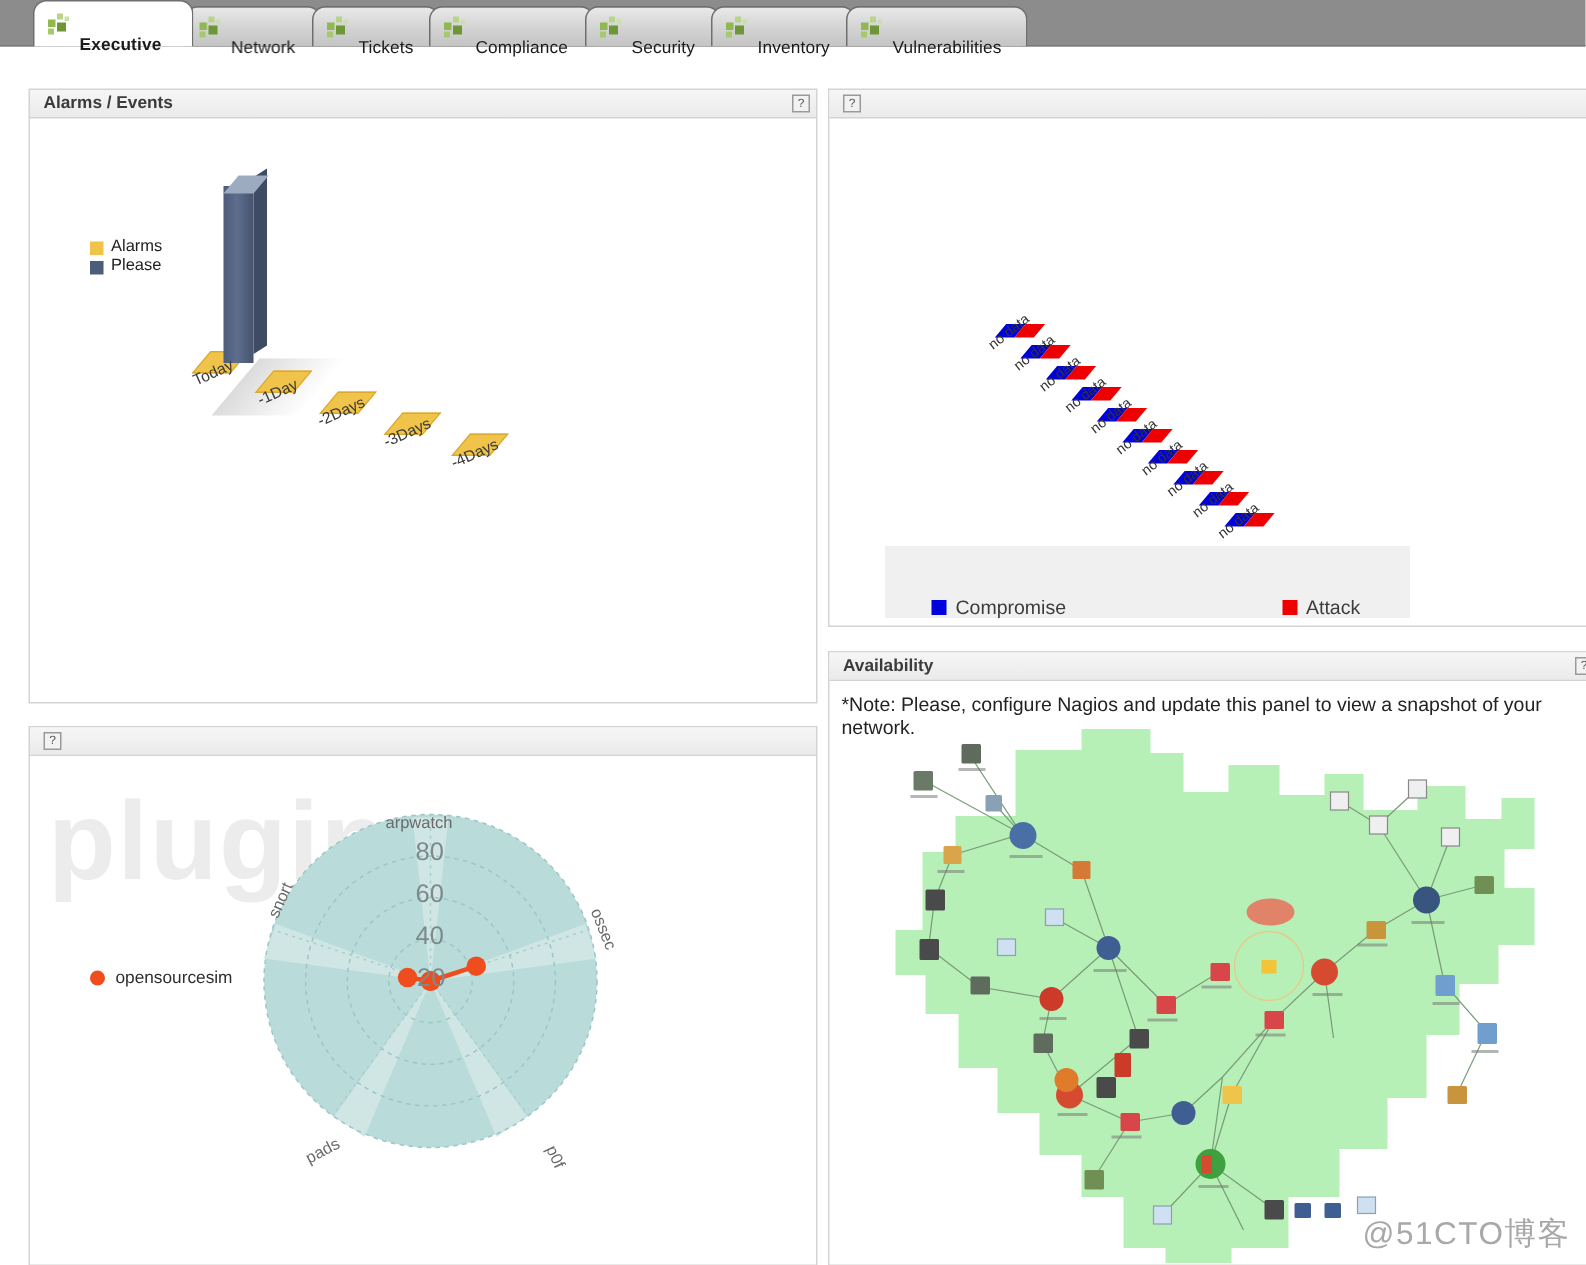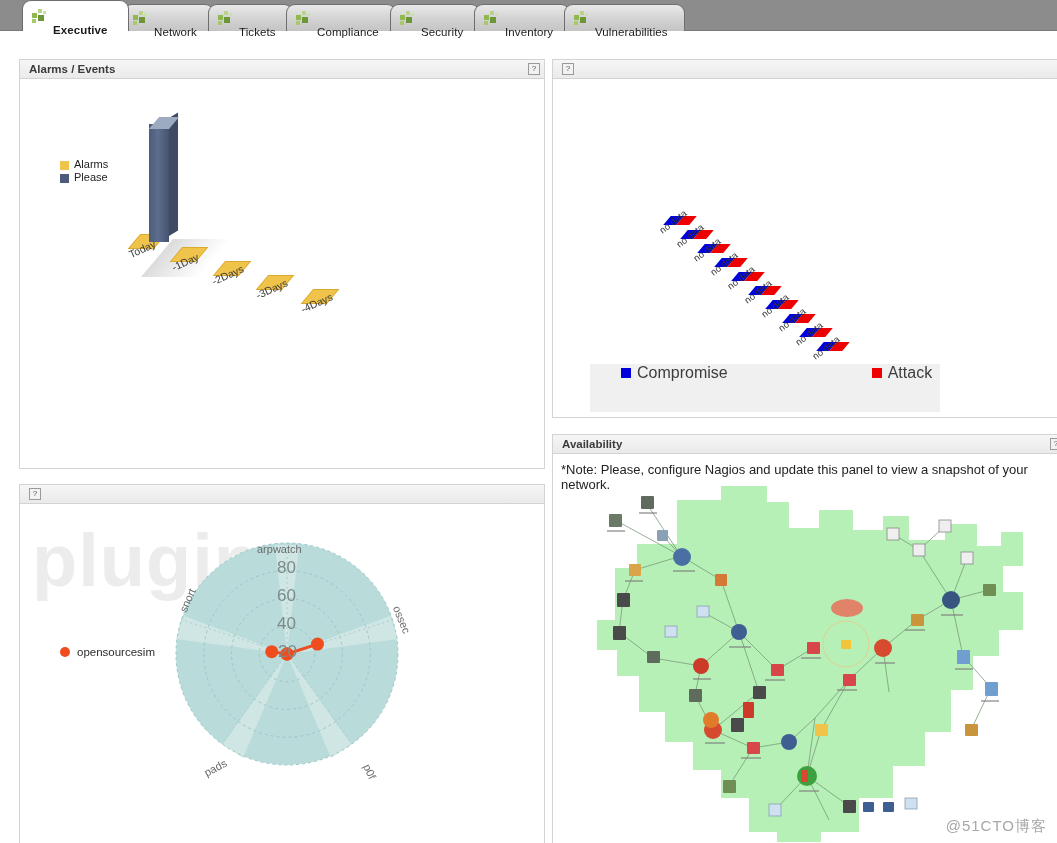--- a/index.html
+++ b/index.html
@@ -112,42 +112,42 @@
   #riskchart { position: absolute; inset: 0; }
   .riskbar { position: absolute; height: 9px; transform: skewX(-40deg); }
   .riskbar .b { position: absolute; left: 0; top: 0; width: 50%; height: 100%; background: #0000dd; }
   .riskbar .r { position: absolute; left: 50%; top: 0; width: 50%; height: 100%; background: #ee0000; }
   .risklabel {
     position: absolute; font-size: 9.5px; color: #333;
     transform: rotate(-38deg); transform-origin: left top; white-space: nowrap;
   }
   .risk-legend {
     position: absolute; background: #f0f0f0;
-    display: flex; align-items: flex-start; font-size: 16px; color: #3c3c3c;
+    display: flex; align-items: flex-end; font-size: 13px; color: #3c3c3c;
   }
   .risk-legend .item { display: flex; align-items: center; }
   .risk-legend .sw { width: 10px; height: 10px; margin-right: 6px; }
 
   
   #radarwrap { position: absolute; inset: 0; }
   .watermark {
     position: absolute; left: 12px; top: 14px;
     font-size: 74px; font-weight: bold; color: #ececec;
     letter-spacing: 1px; user-select: none;
   }
   .radar-legend { position: absolute; left: 40px; top: 142px; display: flex; align-items: center;
     font-size: 11.5px; color: #2e2e2e; }
   .radar-legend .dot { width: 10px; height: 10px; border-radius: 50%; background: #ef4d1e; margin-right: 7px; }
   .axislbl { position: absolute; font-size: 11px; color: #6a6a6a; white-space: nowrap; }
   .ringlbl { position: absolute; font-size: 17px; color: #7e8a8a; }
 
   
   .note { position: absolute; left: 8px; top: 8px; font-size: 13px; color: #222; }
   #mapwrap { position: absolute; left: 0; top: 26px; width: 100%; height: 100%; overflow: hidden; }
-  .wm51 { position: absolute; right: 10px; bottom: 7px; font-size: 15px; color: #a8a8a8; letter-spacing: 1px; }
+  .wm51 { position: absolute; right: 10px; bottom: 7px; font-size: 21px; color: #a8a8a8; letter-spacing: 1px; }
 </style>
 </head>
 <body>
 
 <div id="tabbar">
   <div id="tabstrip">
     <div class="tab active">
       <span class="tabicon">
           <i class="s1"></i>
           <i class="s2"></i>

